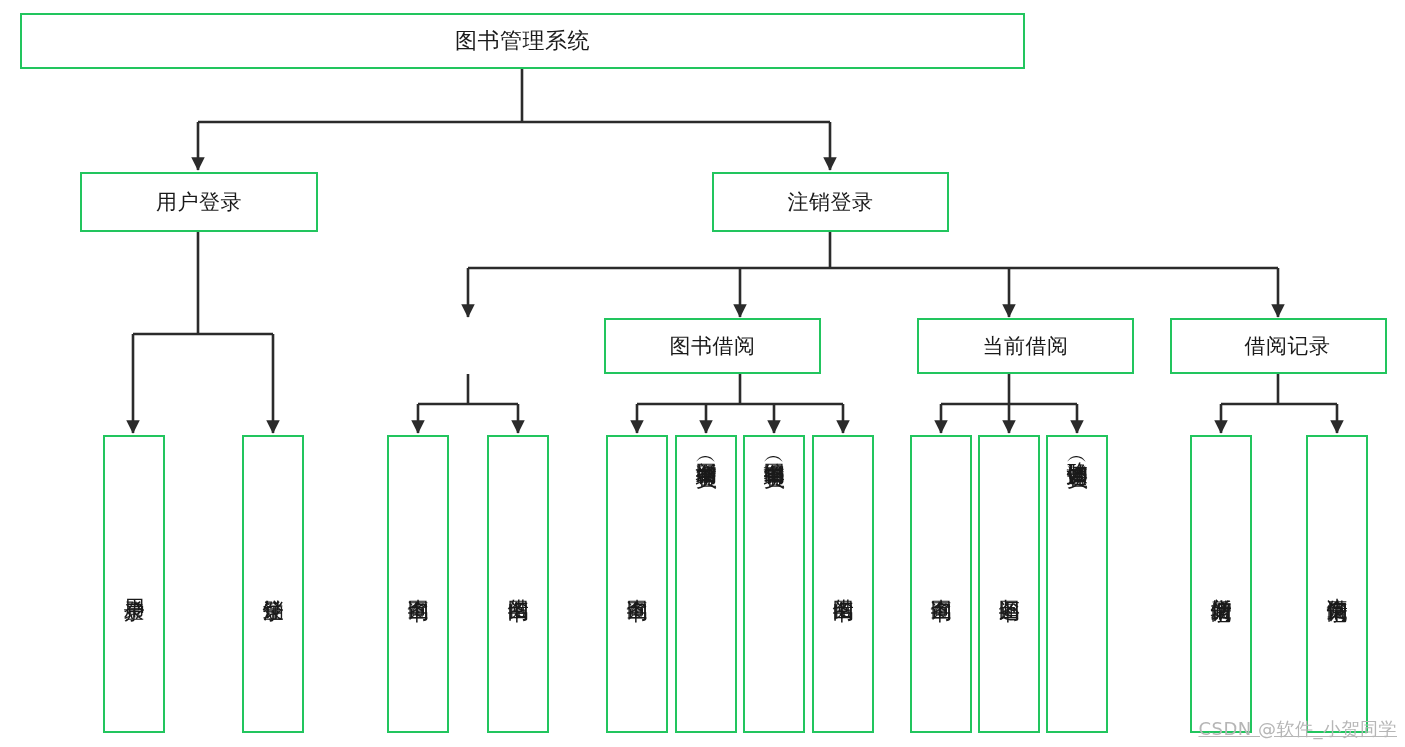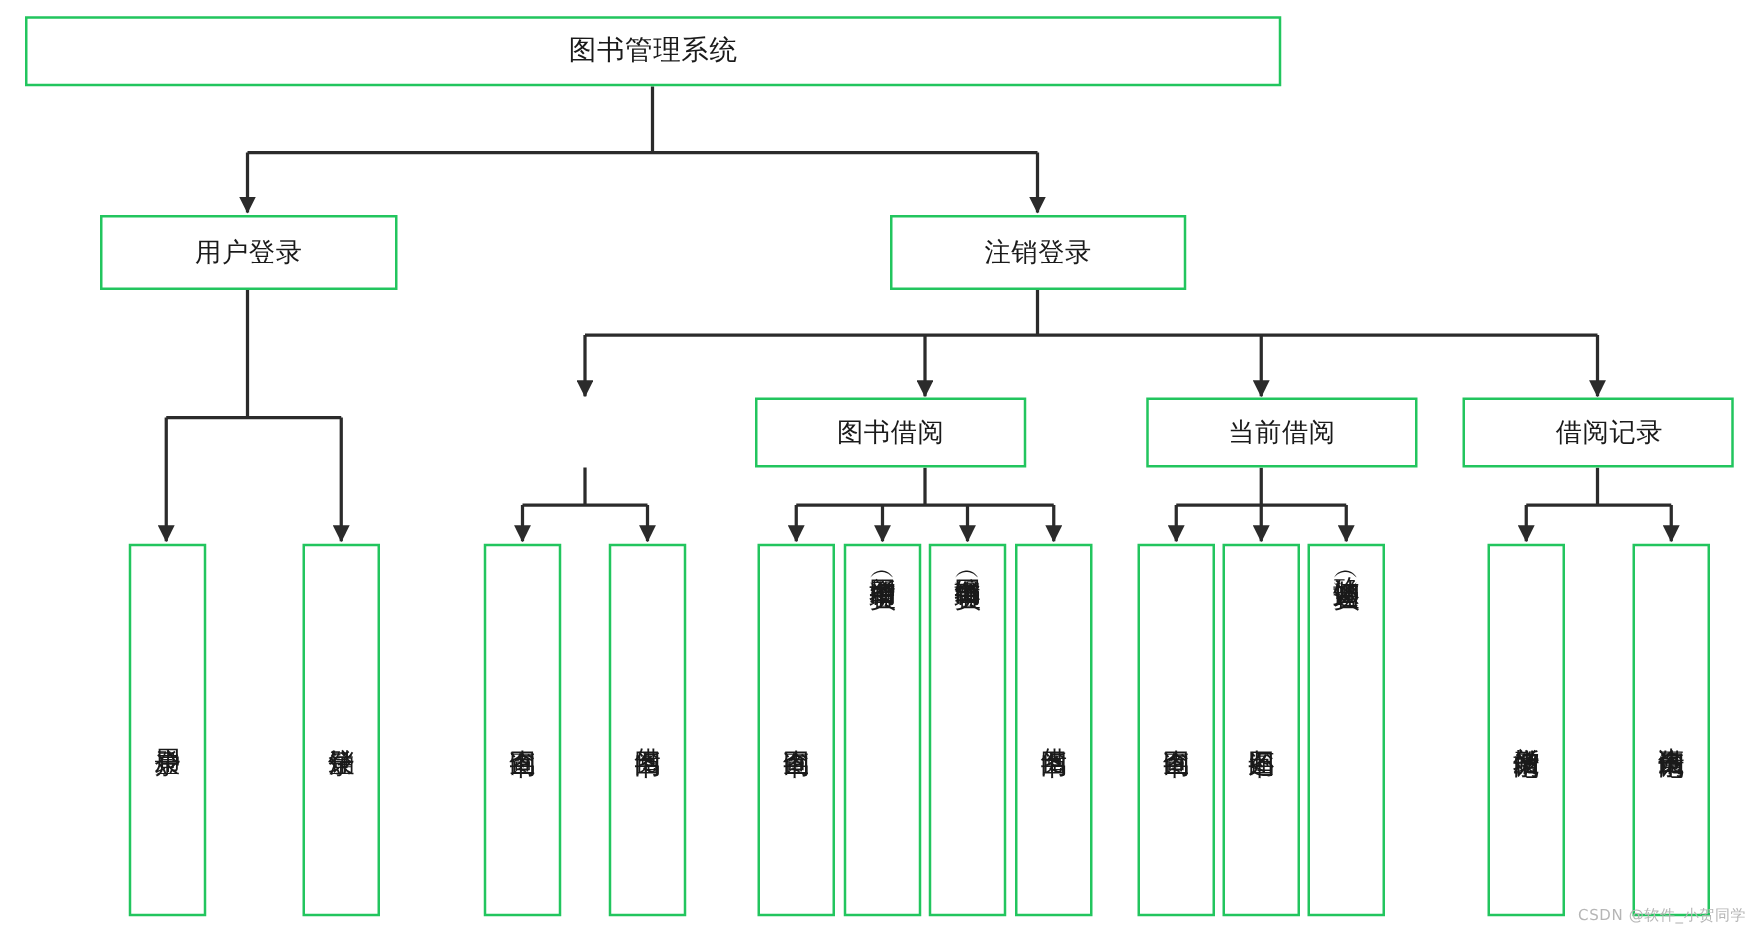--- a/index.html
+++ b/index.html
@@ -62,26 +62,27 @@
     white-space: nowrap;
   }
   .node.vert.center {
     align-items: center;
     padding-top: 0;
   }
   #watermark {
     position: absolute;
     right: 8px;
     bottom: 6px;
-    font-size: 12px;
+    font-size: 18px;
     color: #b6b6b6;
     letter-spacing: 0.5px;
     z-index: 5;
     white-space: nowrap;
     font-family: "DejaVu Sans", "Liberation Sans", sans-serif;
+    text-decoration: underline;
   }
 </style>
 </head>
 <body>
 
 <div id="canvas">
 
   <svg id="wires" viewBox="0 0 1405 747" xmlns="http://www.w3.org/2000/svg">
     <defs>
       <marker id="arrow" viewBox="0 0 10 10" refX="9.4" refY="5" markerWidth="5.2" markerHeight="5.2" orient="auto-start-reverse">

